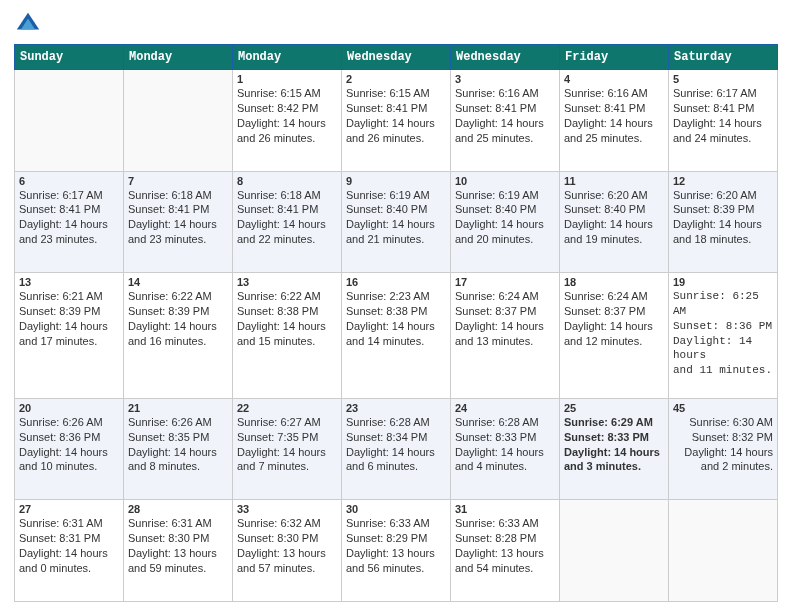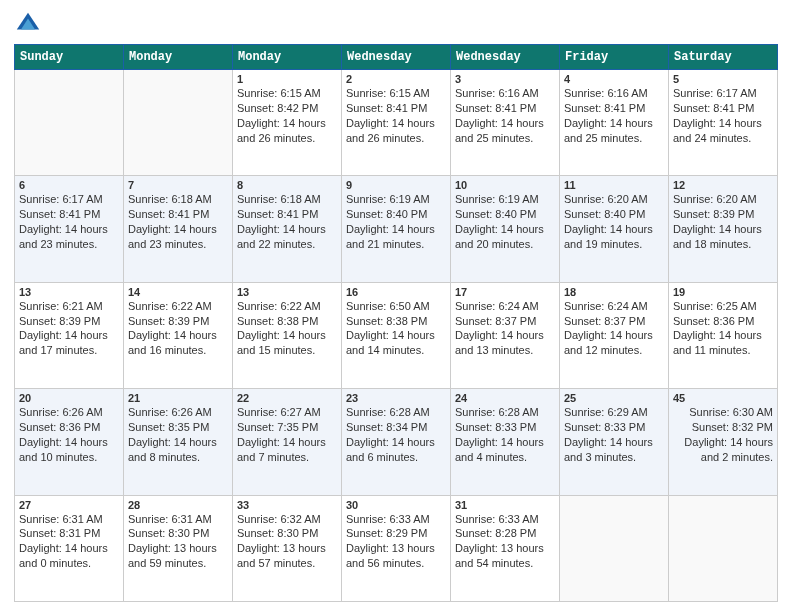--- a/index.html
+++ b/index.html
@@ -245,42 +245,42 @@
           </td>
           <td>
             <span class="day-num">13</span>
             <div class="day-info" style="white-space: pre-line;">Sunrise: 6:22 AM
 Sunset: 8:38 PM
 Daylight: 14 hours
 and 15 minutes.</div>
           </td>
           <td>
             <span class="day-num">16</span>
-            <div class="day-info" style="white-space: pre-line;">Sunrise: 6:50 AM
+            <div class="day-info" style="white-space: pre-line;">Sunrise: 2:23 AM
 Sunset: 8:38 PM
 Daylight: 14 hours
 and 14 minutes.</div>
           </td>
           <td>
             <span class="day-num">17</span>
             <div class="day-info" style="white-space: pre-line;">Sunrise: 6:24 AM
 Sunset: 8:37 PM
 Daylight: 14 hours
 and 13 minutes.</div>
           </td>
           <td>
             <span class="day-num">18</span>
             <div class="day-info" style="white-space: pre-line;">Sunrise: 6:24 AM
 Sunset: 8:37 PM
 Daylight: 14 hours
 and 12 minutes.</div>
           </td>
           <td>
             <span class="day-num">19</span>
-            <div class="day-info" style="white-space: pre-line;">Sunrise: 6:25 AM
+            <div class="day-info" style="white-space: pre-line; font-family: Liberation Mono, monospace;">Sunrise: 6:25 AM
 Sunset: 8:36 PM
 Daylight: 14 hours
 and 11 minutes.</div>
           </td>
         </tr>
         <tr class="row-stripe">
           <td>
             <span class="day-num">20</span>
             <div class="day-info" style="white-space: pre-line;">Sunrise: 6:26 AM
 Sunset: 8:36 PM
@@ -310,21 +310,21 @@
           </td>
           <td>
             <span class="day-num">24</span>
             <div class="day-info" style="white-space: pre-line;">Sunrise: 6:28 AM
 Sunset: 8:33 PM
 Daylight: 14 hours
 and 4 minutes.</div>
           </td>
           <td>
             <span class="day-num">25</span>
-            <div class="day-info" style="white-space: pre-line;">Sunrise: 6:29 AM
+            <div class="day-info" style="white-space: pre-line; font-weight: bold;">Sunrise: 6:29 AM
 Sunset: 8:33 PM
 Daylight: 14 hours
 and 3 minutes.</div>
           </td>
           <td>
             <span class="day-num">45</span>
             <div class="day-info" style="white-space: pre-line; text-align: right;">Sunrise: 6:30 AM
 Sunset: 8:32 PM
 Daylight: 14 hours
 and 2 minutes.</div>

